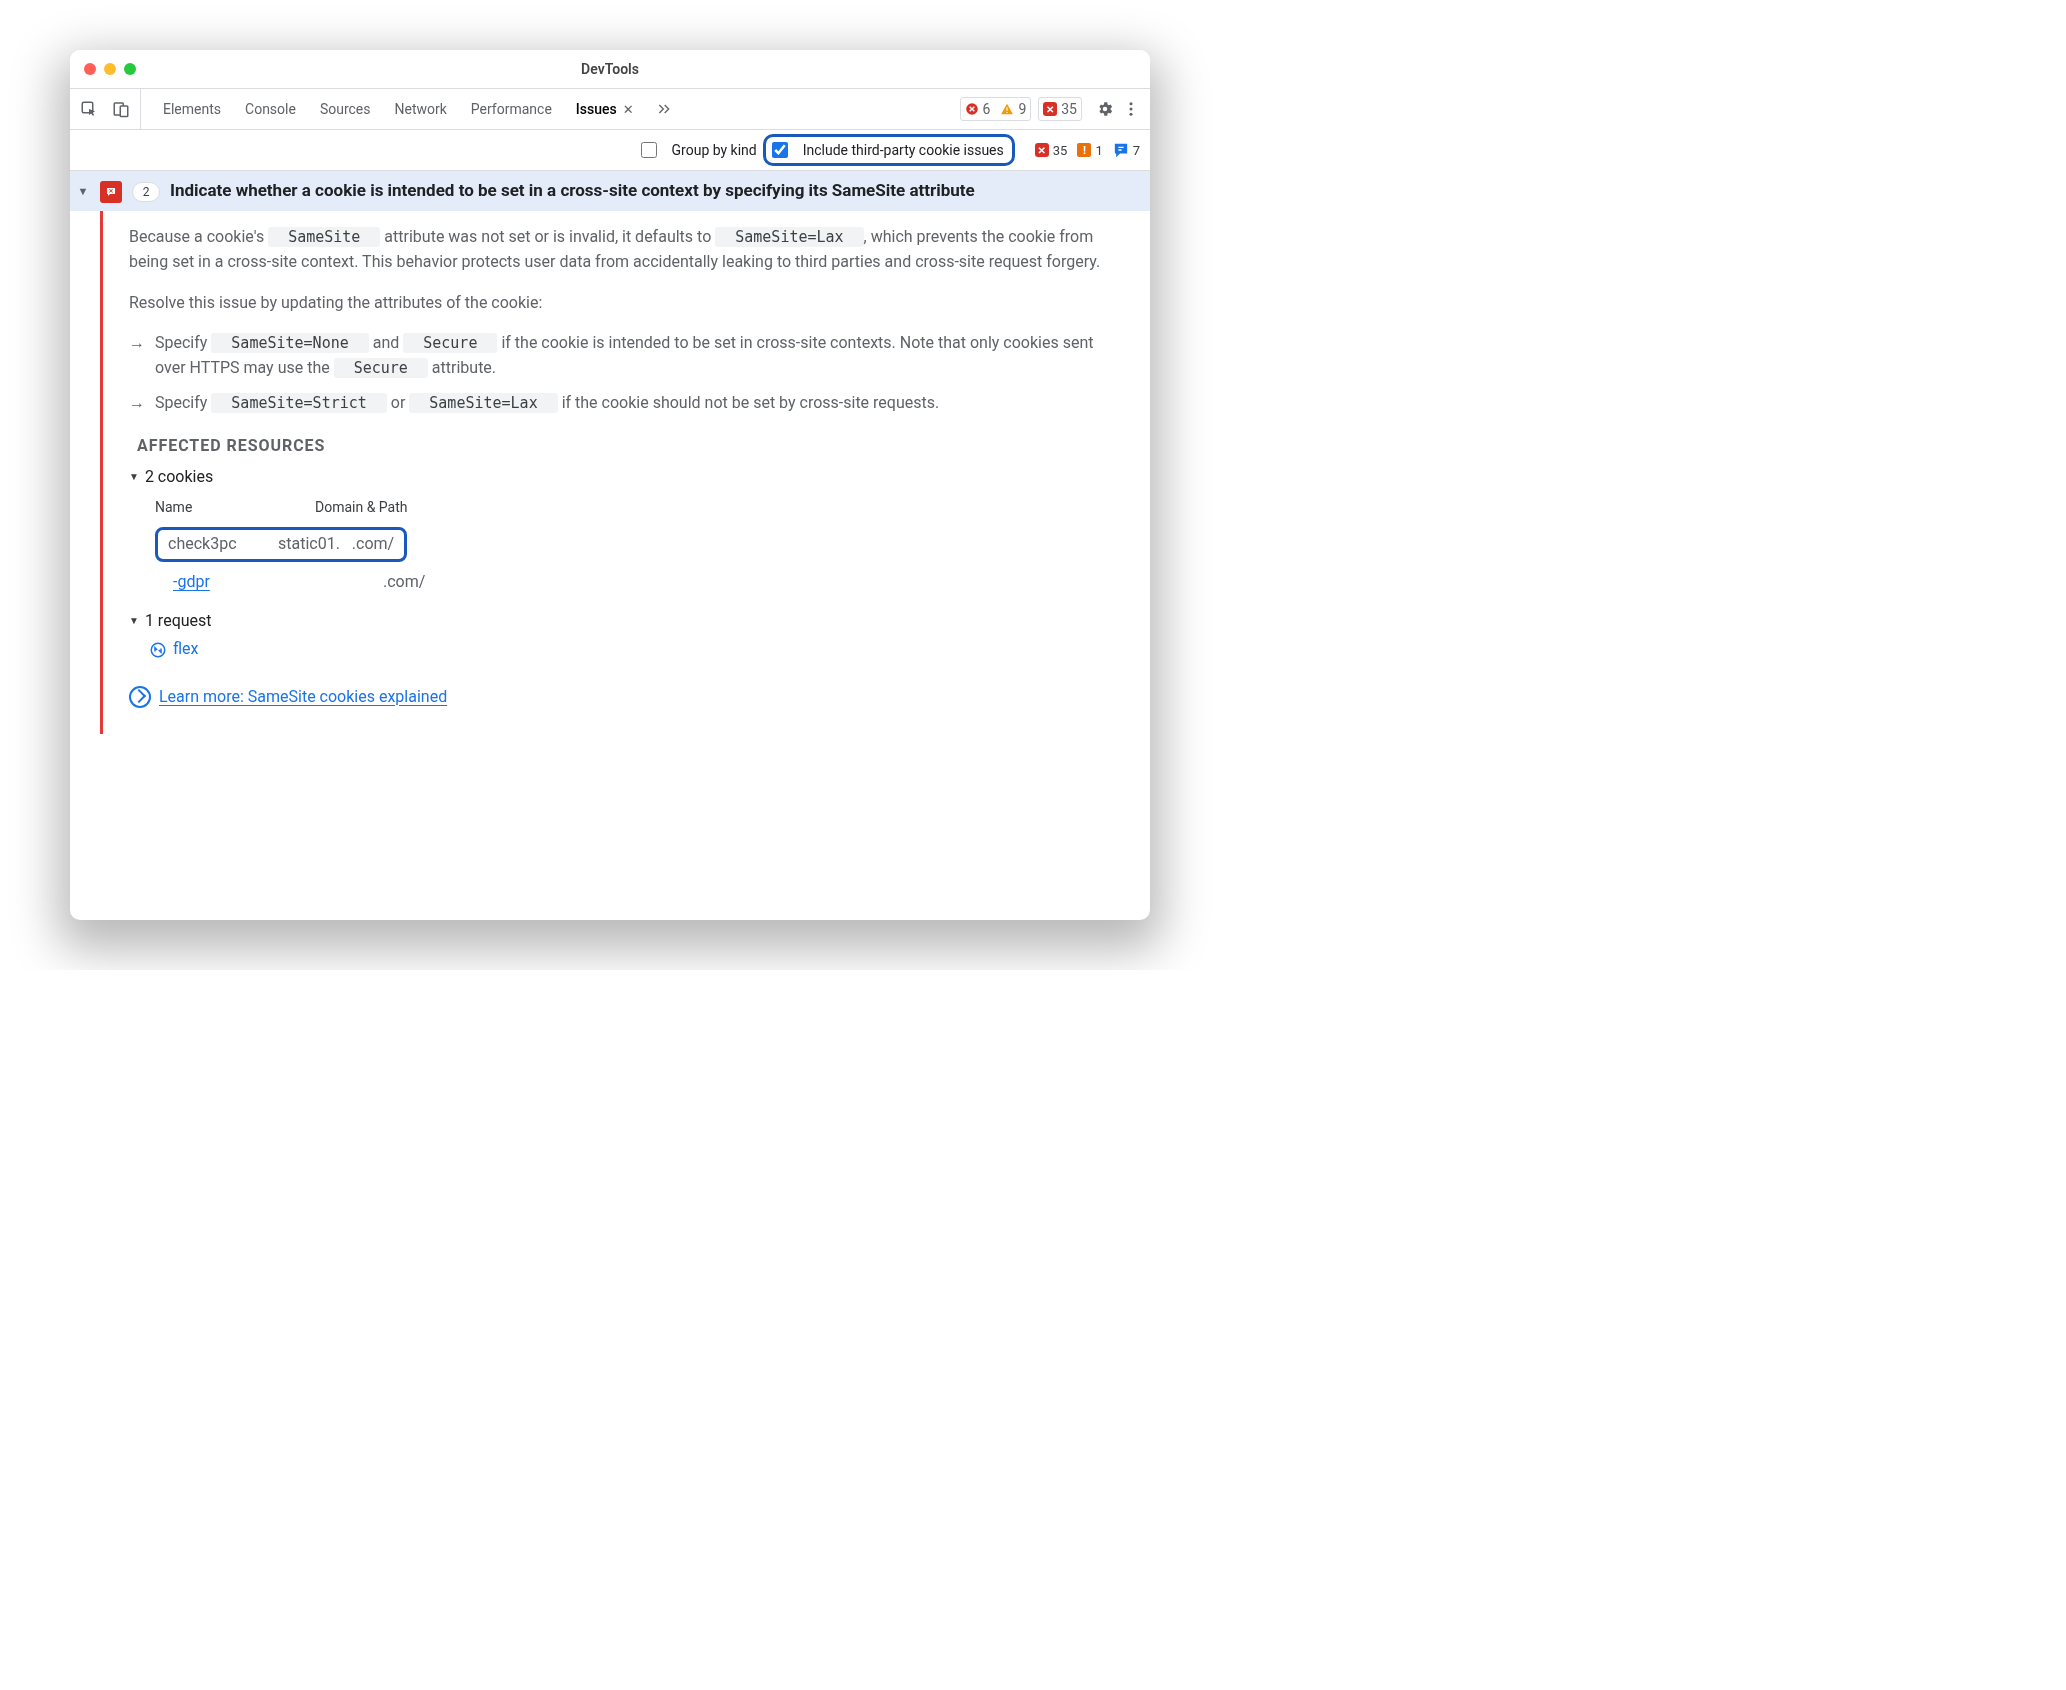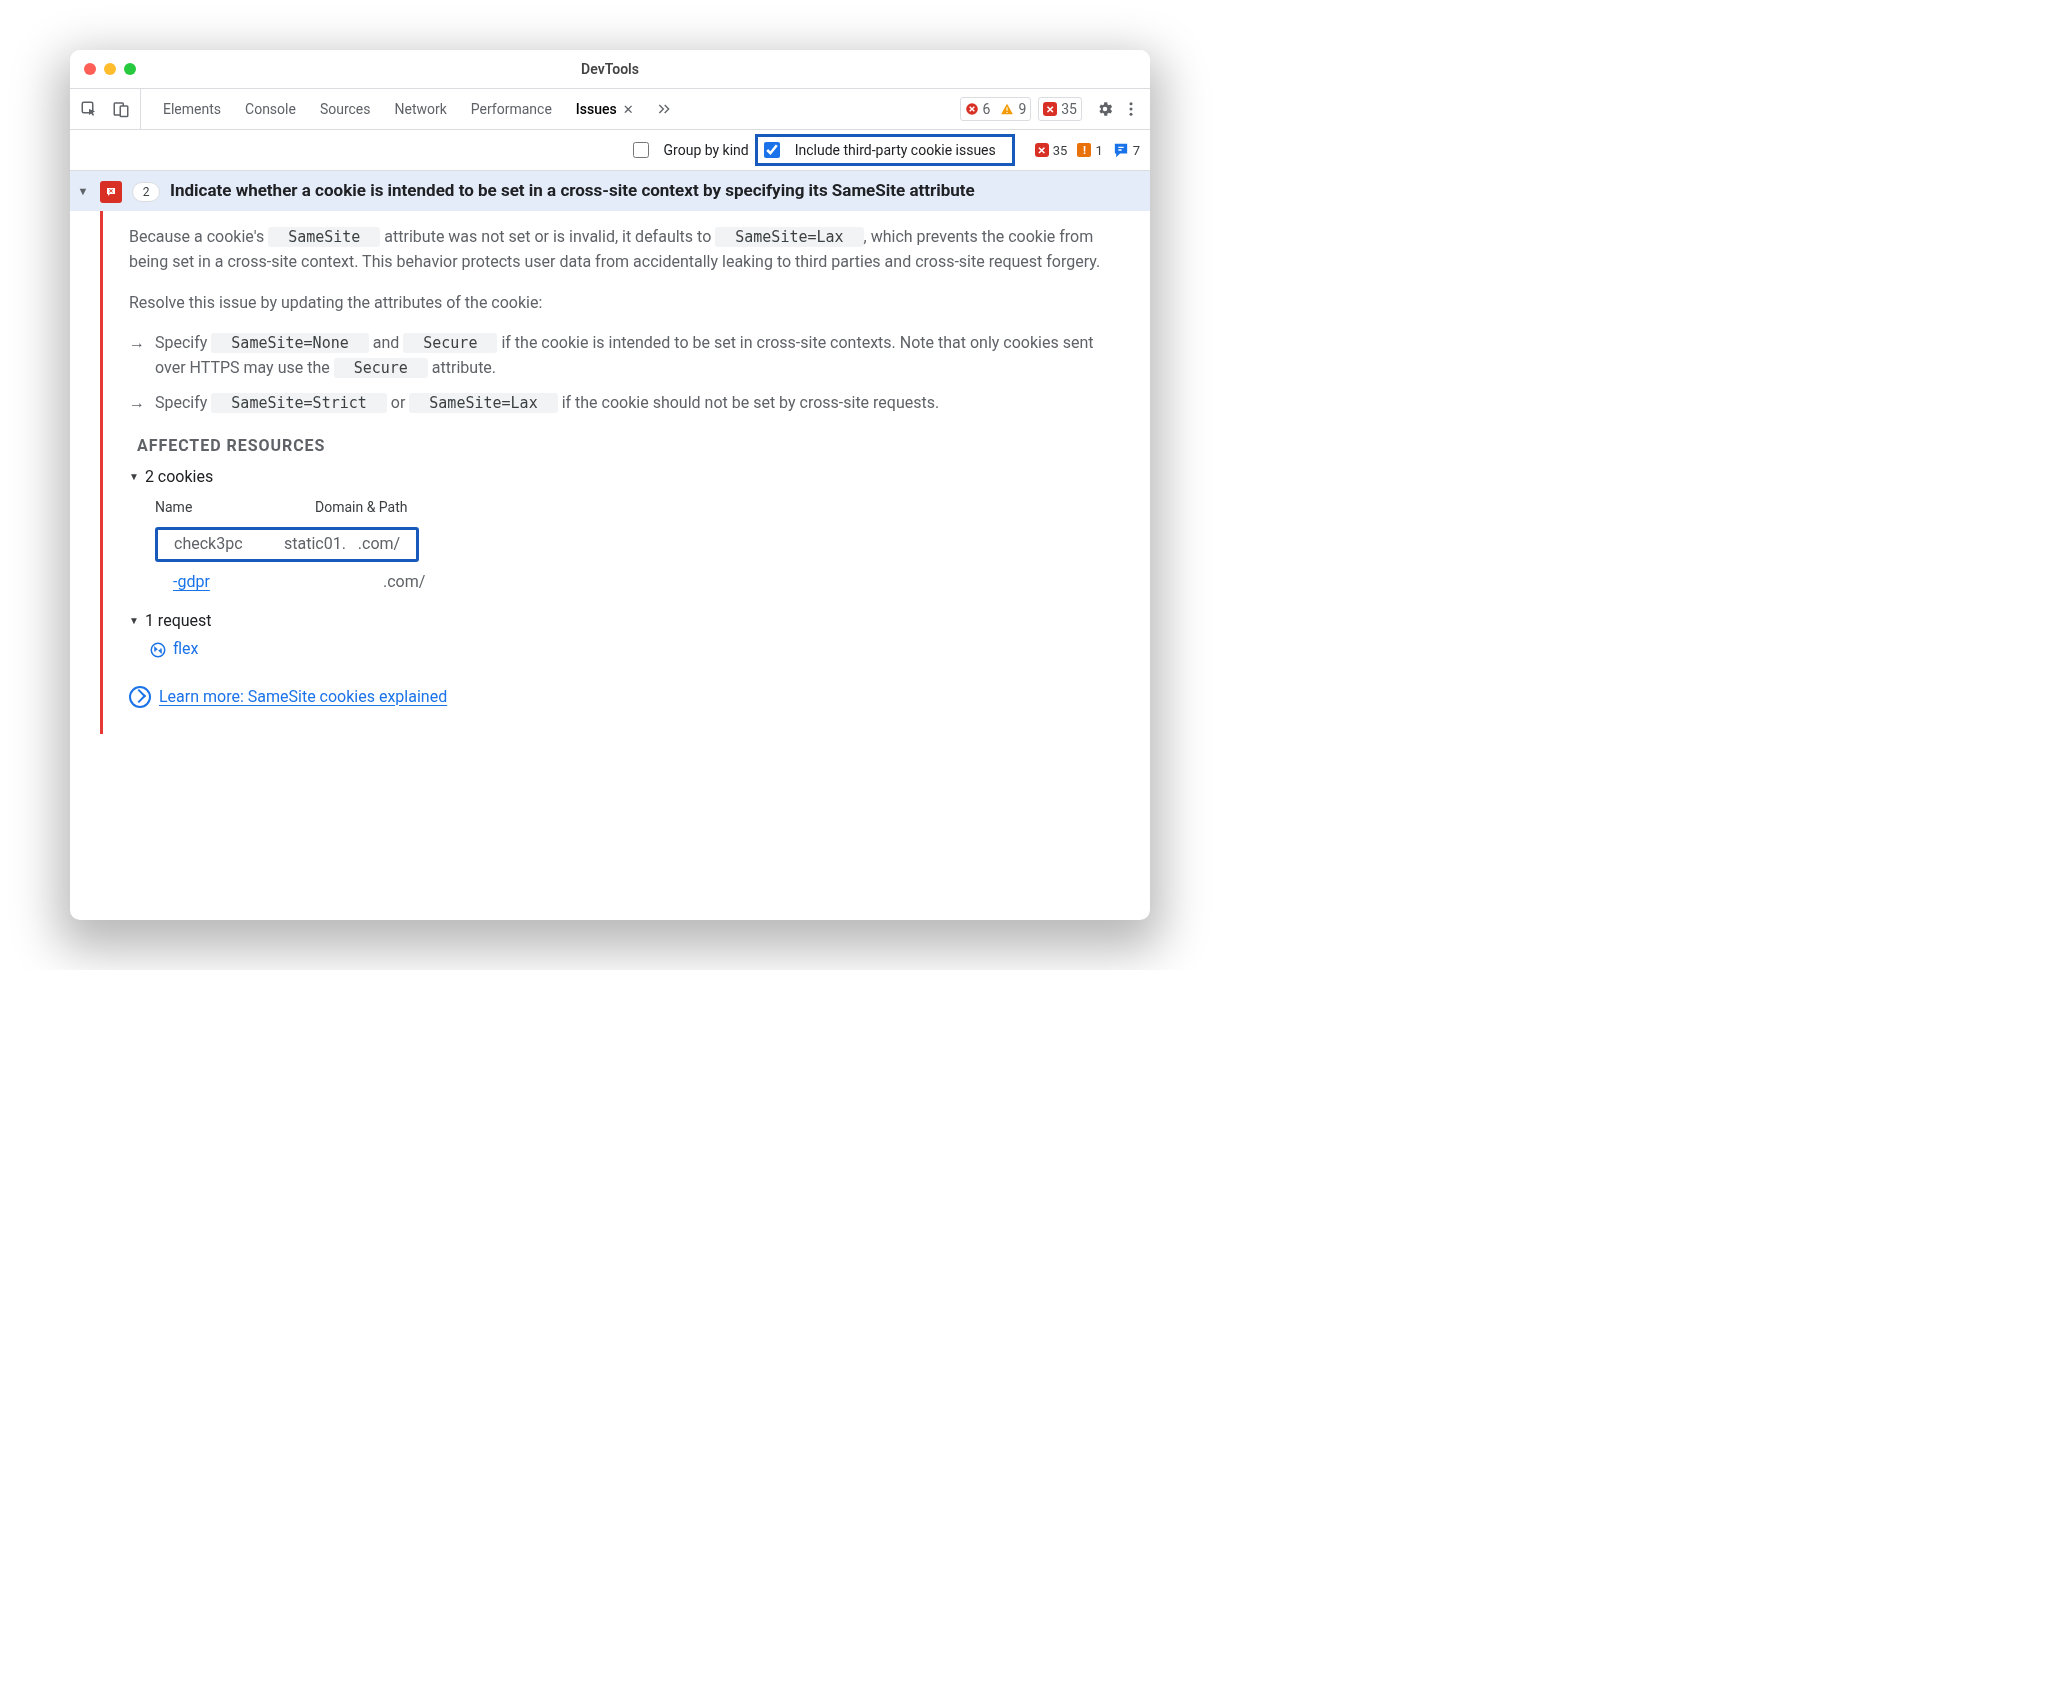--- a/index.html
+++ b/index.html
@@ -53,21 +53,21 @@
   .bp-box{border:1px solid var(--grey-200);border-radius:3px;padding:0 4px;display:inline-flex;align-items:center;gap:4px;height:22px;}
   .bp-box + .bp-box{margin-left:-1px;}
   .sq{width:14px;height:14px;border-radius:3px;display:inline-flex;align-items:center;justify-content:center;font-size:10px;color:#fff;font-weight:700;}
   .sq.red{background:var(--red-600)}
   .gear,.kebab{color:var(--grey-600);}
   
   .filterbar{height:40px;border-bottom:1px solid var(--grey-200);display:flex;align-items:center;font-size:14px;color:var(--grey-800);padding:0 10px;gap:6px;}
   .filterbar .spacer{flex:1}
   .cb label{display:inline-flex;align-items:center;gap:12px;color:var(--grey-900);}
   .cb input{width:16px;height:16px;accent-color:var(--blue-600);}
-  .callout-ring{border:3px solid var(--blue-700);border-radius:0;padding:2px 16px 2px 2px;display:inline-flex;align-items:center;}
+  .callout-ring{border:3px solid var(--blue-700);border-radius:10px;padding:2px 8px 2px 2px;display:inline-flex;align-items:center;}
   .status-right{display:flex;align-items:center;gap:10px;margin-left:14px;}
   .stat{display:inline-flex;align-items:center;gap:4px;font-size:13px;color:var(--grey-800);}
   .ex{width:14px;height:14px;border-radius:2px;display:inline-flex;align-items:center;justify-content:center;color:#fff;font-weight:700;font-size:11px;}
   .ex.orange{background:var(--orange-500)}
   .bubble{display:inline-flex;}
   
   .issue-head{background:var(--highlight);display:flex;align-items:flex-start;gap:10px;padding:8px 14px 8px 6px;}
   .chev{font-size:11px;color:var(--grey-600);padding-top:6px;width:14px;text-align:center;}
   .sev-red{width:22px;height:22px;border-radius:3px;background:var(--red-600);display:inline-flex;align-items:center;justify-content:center;margin-top:2px;}
   .sev-red svg{width:12px;height:12px;}
@@ -83,21 +83,21 @@
   code{font-family:var(--mono);background:#f1f3f4;padding:1px 20px;border-radius:3px;font-size:15px;color:var(--grey-800);}
   .sec-title{font-size:16px;letter-spacing:.06em;font-weight:700;color:var(--grey-600);margin:18px 0 6px 8px;text-transform:uppercase;}
   .disclose{display:flex;align-items:center;gap:6px;font-size:16px;color:var(--grey-900);cursor:default;}
   .disclose .tri-sm{font-size:10px;color:var(--grey-800);}
   .mini-table{margin:4px 0 10px 20px;}
   .mini-table .hdr{display:flex;font-size:14px;color:var(--grey-800);padding:4px 6px;}
   .mini-table .hdr .c1{width:160px;}
   .mini-table .row{display:flex;font-size:16px;padding:4px 6px;align-items:center;}
   .mini-table .row .c1{width:160px;}
   .link{color:var(--blue-600);}
-  .ring-row{border:3px solid var(--blue-700);border-radius:3px;display:inline-flex;align-items:center;padding:2px 16px;}
+  .ring-row{border:3px solid var(--blue-700);border-radius:8px;display:inline-flex;align-items:center;padding:2px 10px;}
   .req-box{margin:4px 0 18px 20px;}
   .req-link{display:inline-flex;align-items:center;gap:6px;color:var(--blue-600);font-size:16px;}
   .learn{display:inline-flex;align-items:center;gap:8px;color:var(--blue-600);font-size:16px;}
   .learn .txt{text-decoration:underline;text-underline-offset:3px;}
   .circ-arrow{width:18px;height:18px;border:2px solid var(--blue-600);border-radius:50%;position:relative;display:inline-block;}
   .circ-arrow::after{content:"";position:absolute;left:3px;top:3px;width:8px;height:8px;border-top:2px solid var(--blue-600);border-right:2px solid var(--blue-600);transform:rotate(45deg);}
   
   svg{display:block}
 </style>
 </head>

